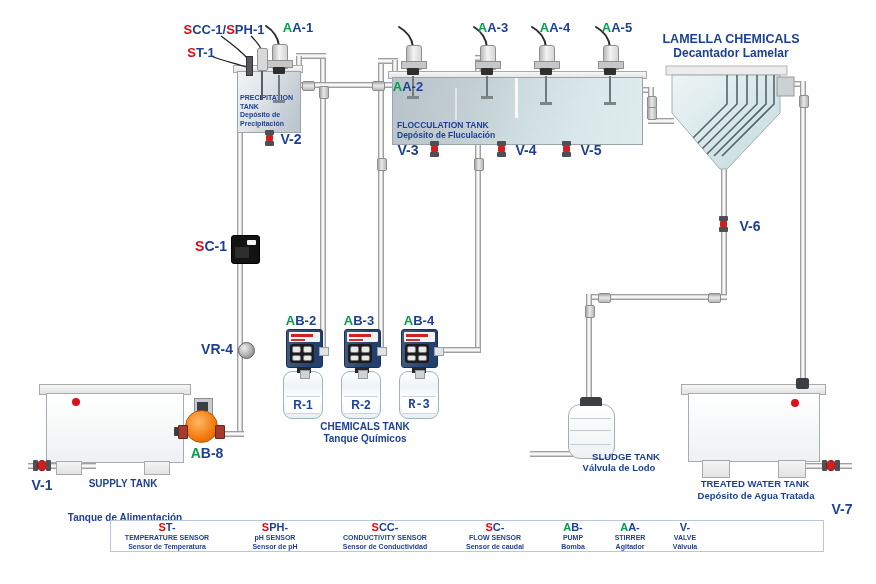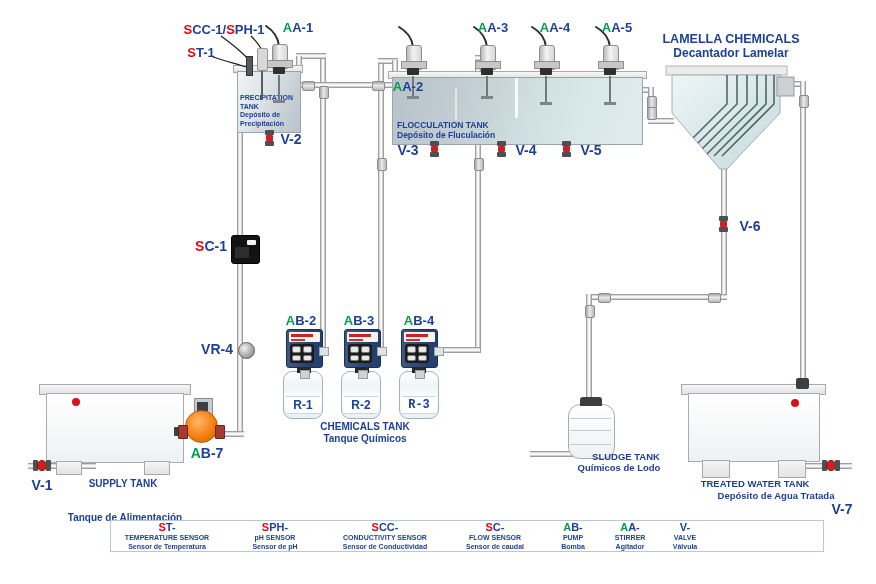--- a/index.html
+++ b/index.html
@@ -406,40 +406,40 @@
 
   <div class="lbl f14 cx" style="left:291px;top:131px;">V-2</div>
   <div class="lbl f14 cx" style="left:408px;top:142px;">V-3</div>
   <div class="lbl f14 cx" style="left:526px;top:142px;">V-4</div>
   <div class="lbl f14 cx" style="left:591px;top:142px;">V-5</div>
   <div class="lbl f14 cx" style="left:750px;top:218px;">V-6</div>
   <div class="lbl f14 cx" style="left:42px;top:477px;">V-1</div>
   <div class="lbl f14 cx" style="left:842px;top:477px;margin-top:24px;">V-7</div>
 
   <div class="lbl f14 cx" style="left:207px;top:445px;">
-    <span class="green">A</span><span>B-7</span>
+    <span class="green">A</span><span>B-8</span>
   </div>
   <div class="lbl f13 cx" style="left:301px;top:313px;">
     <span class="green">A</span><span>B-2</span>
   </div>
   <div class="lbl f13 cx" style="left:359px;top:313px;">
     <span class="green">A</span><span>B-3</span>
   </div>
   <div class="lbl f13 cx" style="left:419px;top:313px;">
     <span class="green">A</span><span>B-4</span>
   </div>
 
   <div class="lbl tname cx" style="left:365px;top:421px;">CHEMICALS TANK</div>
   <div class="lbl tname cx" style="left:365px;top:433px;">Tanque Químicos</div>
   <div class="lbl tname cx" style="left:123px;top:478px;">SUPPLY TANK</div>
   <div class="lbl tname cx" style="left:125px;top:512px;">Tanque de Alimentación</div>
   <div class="lbl tname9 cx" style="left:626px;top:451px;">SLUDGE TANK</div>
-  <div class="lbl tname9 cx" style="left:619px;top:462px;">Químicos de Lodo</div>
+  <div class="lbl tname9 cx" style="left:619px;top:462px;">Válvula de Lodo</div>
   <div class="lbl tname9 cx" style="left:755px;top:478px;">TREATED WATER TANK</div>
-  <div class="lbl tname9 cx" style="left:776px;top:490px;">Depósito de Agua Tratada</div>
+  <div class="lbl tname9 cx" style="left:756px;top:490px;">Depósito de Agua Tratada</div>
 
   <div class="legend">
     <div class="lg-item" style="width:112px;">
       <div class="lg-code"><span class="red">S</span><span>T-</span></div>
       <div class="lg-en">TEMPERATURE SENSOR</div>
         <div class="lg-es">Sensor de Temperatura</div>
     </div>
     <div class="lg-item" style="width:104px;">
       <div class="lg-code"><span class="red">S</span><span>PH-</span></div>
       <div class="lg-en">pH SENSOR</div>

